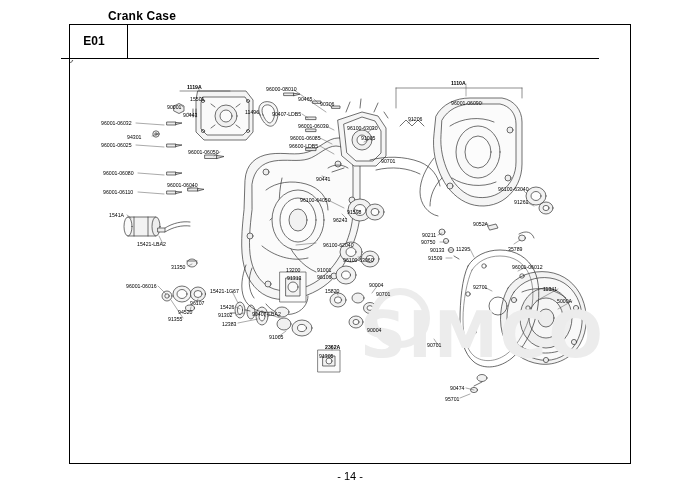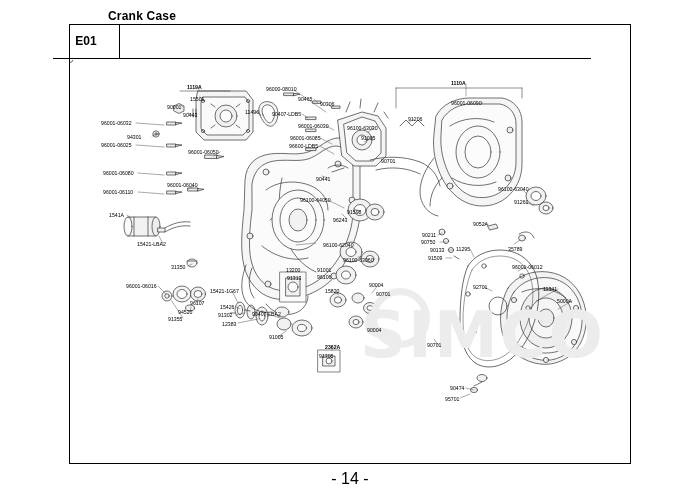--- a/index.html
+++ b/index.html
@@ -17,40 +17,40 @@
   
   .frame {
     position:absolute;
     left:69px; top:24px; width:562px; height:440px;
     border:1px solid #000;
     box-sizing:border-box;
   }
   
   .titlebar {
     position:absolute;
-    left:53px; top:24px; width:538px; height:35px;
+    left:61px; top:24px; width:538px; height:35px;
     border-bottom:1px solid #000;
     box-sizing:border-box;
   }
   .code-cell {
     position:absolute; left:0; top:0; width:67px; height:34px;
     border-right:1px solid #000;
     box-sizing:border-box;
     display:flex; align-items:center; justify-content:center;
     font-size:12px; font-weight:bold;
   }
   .title-text {
     position:absolute; left:108px; top:9px;
     font-size:12px; font-weight:bold;
     letter-spacing:0.2px;
   }
   
   .pagenum {
     position:absolute; left:0; top:470px; width:700px;
-    text-align:center; font-size:16px;
+    text-align:center; font-size:11px;
   }
   
   .canvas {
     position:absolute; left:70px; top:60px; width:560px; height:403px;
   }
   .canvas svg { display:block; }
   
   .lbl {
     position:absolute;
     font-size:5.2px;

